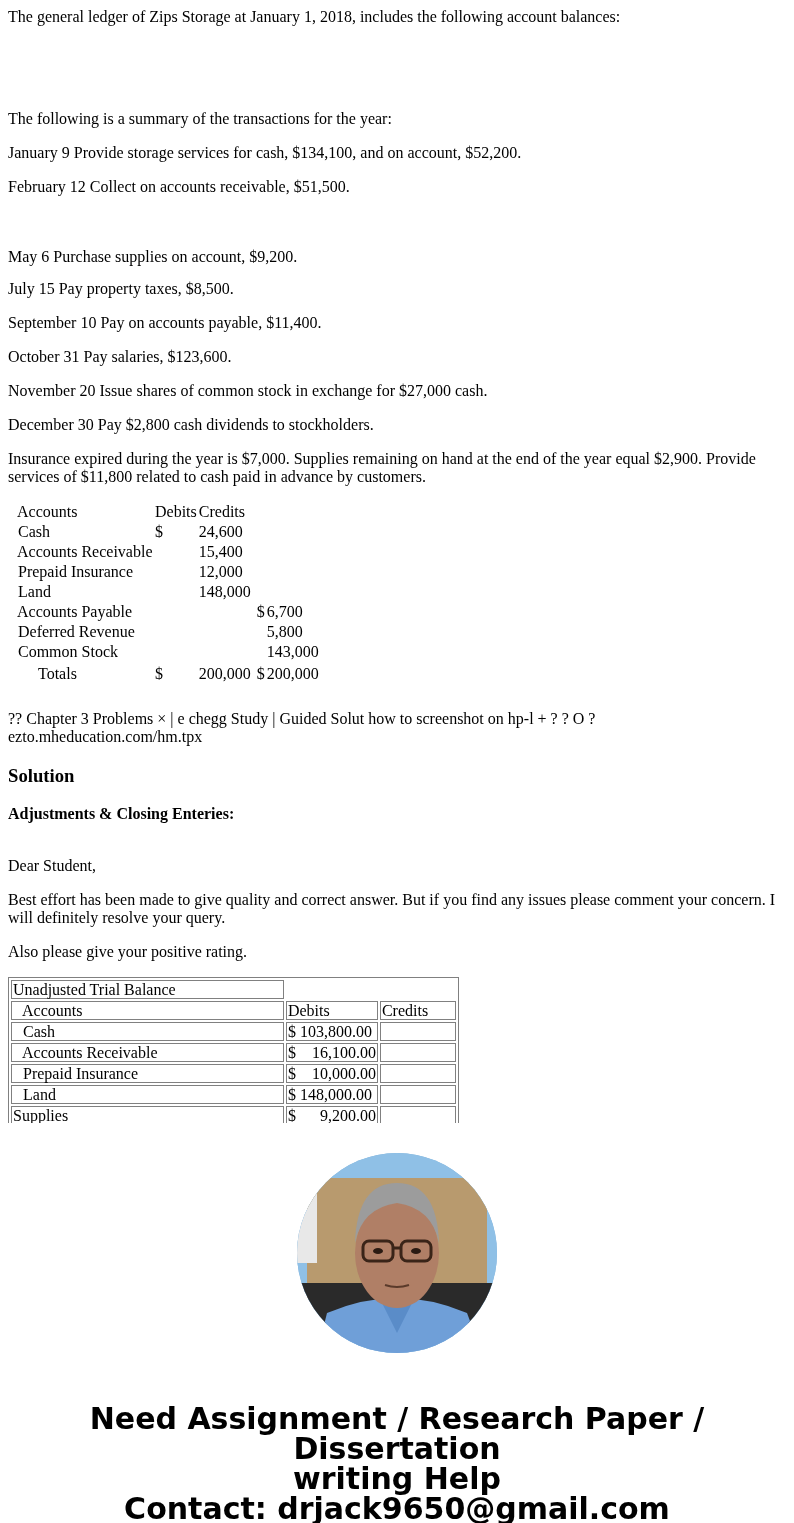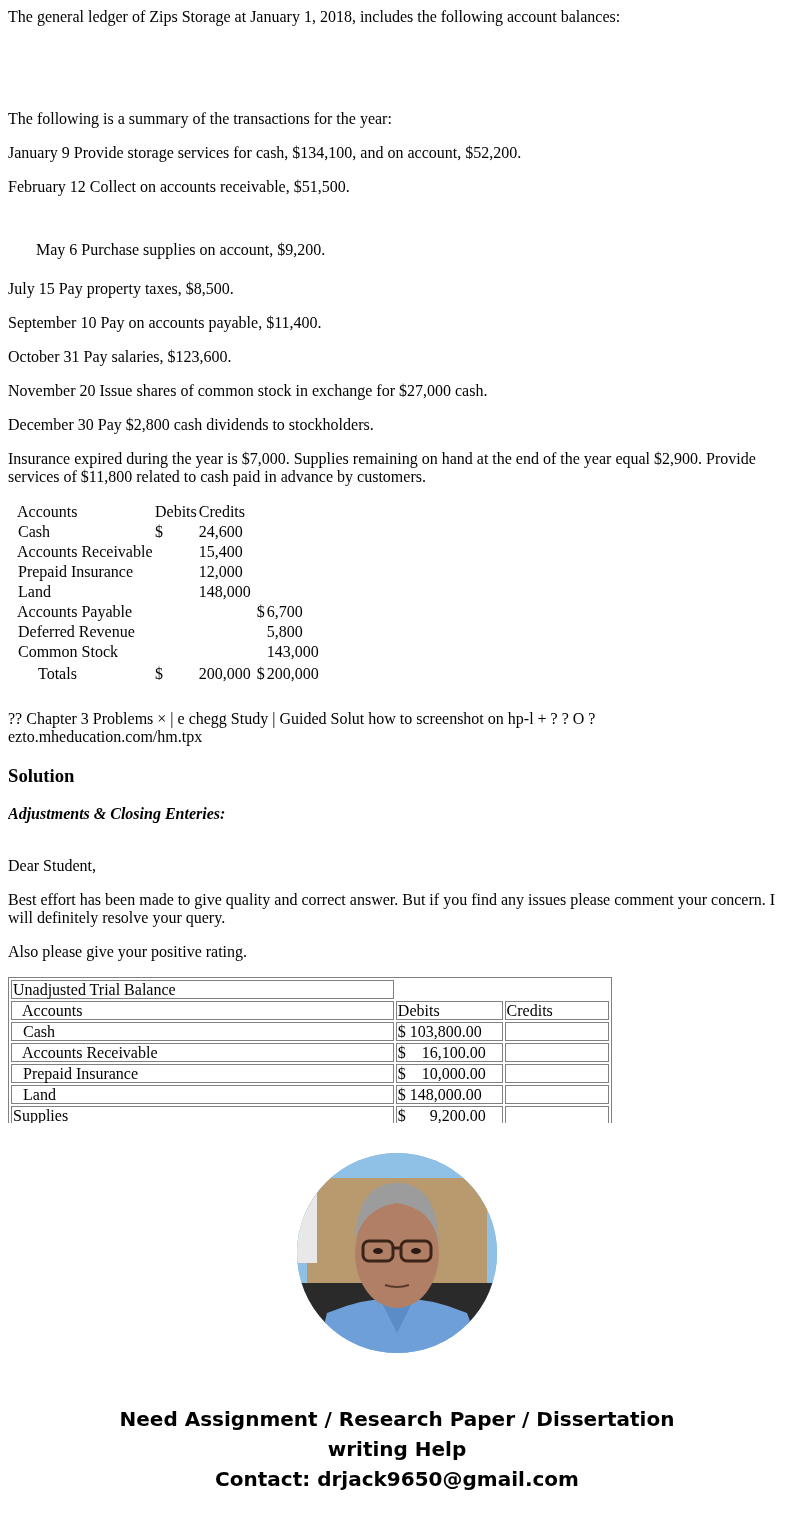--- a/index.html
+++ b/index.html
@@ -6,43 +6,43 @@
     body {
       width: 794px; height: 1523px; position: relative; overflow: hidden;
       font-family: "Liberation Serif", serif; font-size: 16px; color: #000;
     }
     .content { position: absolute; left: 8px; top: 0; width: 778px; height: 1123px; overflow: hidden; }
     p { margin: 0; line-height: 18px; }
     .abs { position: absolute; left: 0; }
     .ledger { position: absolute; left: 8px; top: 502px; border-collapse: collapse; font-size: 16px; }
     .ledger td { padding: 0 1px; height: 20px; line-height: 20px; white-space: nowrap; vertical-align: middle; }
     h3 { margin: 0; font-size: 18.7px; font-weight: bold; line-height: 22px; }
-    .bold { font-weight: bold; font-style: italic; }
-    .tb { position: absolute; left: 0; top: 977px; border: 1px solid #808080; border-collapse: separate; border-spacing: 2px; width: 604px; }
+    .bold { font-weight: bold; }
+    .tb { position: absolute; left: 0; top: 977px; border: 1px solid #808080; border-collapse: separate; border-spacing: 2px; width: 451px; }
     .tb td { border: 1px solid #808080; height: 17px; line-height: 17px; padding: 0 1px; white-space: nowrap; font-size: 16px; }
     .tb td.empty-corner { border: none; }
     .avatar {
       position: absolute; left: 297px; top: 1153px; width: 200px; height: 200px; border-radius: 50%;
       overflow: hidden; background: #7fb0d8;
     }
     .promo {
       position: absolute; left: 0; top: 1404px; width: 794px; text-align: center;
-      font-family: "DejaVu Sans", sans-serif; font-weight: bold; font-size: 20px; line-height: 30px;
+      font-family: "DejaVu Sans", sans-serif; font-weight: bold; font-size: 30px; line-height: 30px;
     }
   </style>
 </head>
 <body>
 
 <div class="content">
   <p class="abs" style="top:8px;">The general ledger of Zips Storage at January 1, 2018, includes the following account balances:</p>
   <p class="abs" style="top:110px;">The following is a summary of the transactions for the year:</p>
 
   <p class="abs" style="top:144px;">January 9 Provide storage services for cash, $134,100, and on account, $52,200.</p>
   <p class="abs" style="top:178px;">February 12 Collect on accounts receivable, $51,500.</p>
-  <p class="abs" style="top:241px;margin-left:28px;">May 6 Purchase supplies on account, $9,200.</p>
+  <p class="abs" style="top:248px;">May 6 Purchase supplies on account, $9,200.</p>
   <p class="abs" style="top:280px;">July 15 Pay property taxes, $8,500.</p>
   <p class="abs" style="top:314px;">September 10 Pay on accounts payable, $11,400.</p>
   <p class="abs" style="top:348px;text-align:right;">October 31 Pay salaries, $123,600.</p>
   <p class="abs" style="top:382px;">November 20 Issue shares of common stock in exchange for $27,000 cash.</p>
   <p class="abs" style="top:416px;">December 30 Pay $2,800 cash dividends to stockholders.</p>
 
   <p class="abs" style="top:450px; width:770px;">Insurance expired during the year is $7,000. Supplies remaining on hand at the end of the year equal $2,900. Provide services of $11,800 related to cash paid in advance by customers.</p>
 
   <p class="abs" style="top:710px;">?? Chapter 3 Problems × | e chegg Study | Guided Solut how to screenshot on hp-l + ? ? O ?</p>
   <p class="abs" style="top:728px;">ezto.mheducation.com/hm.tpx</p>

